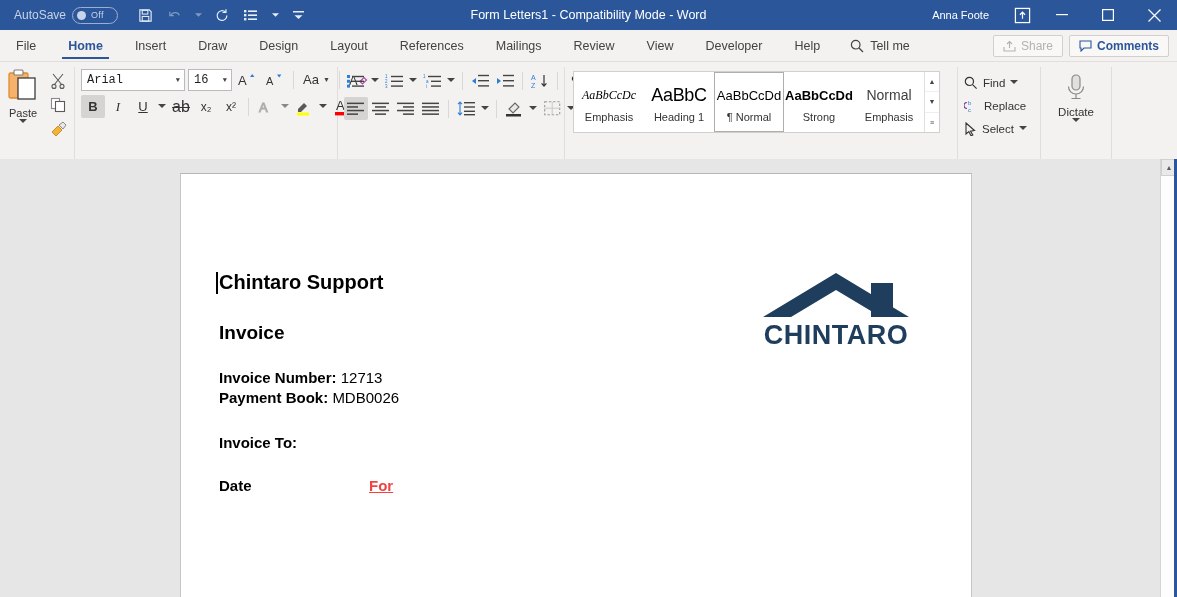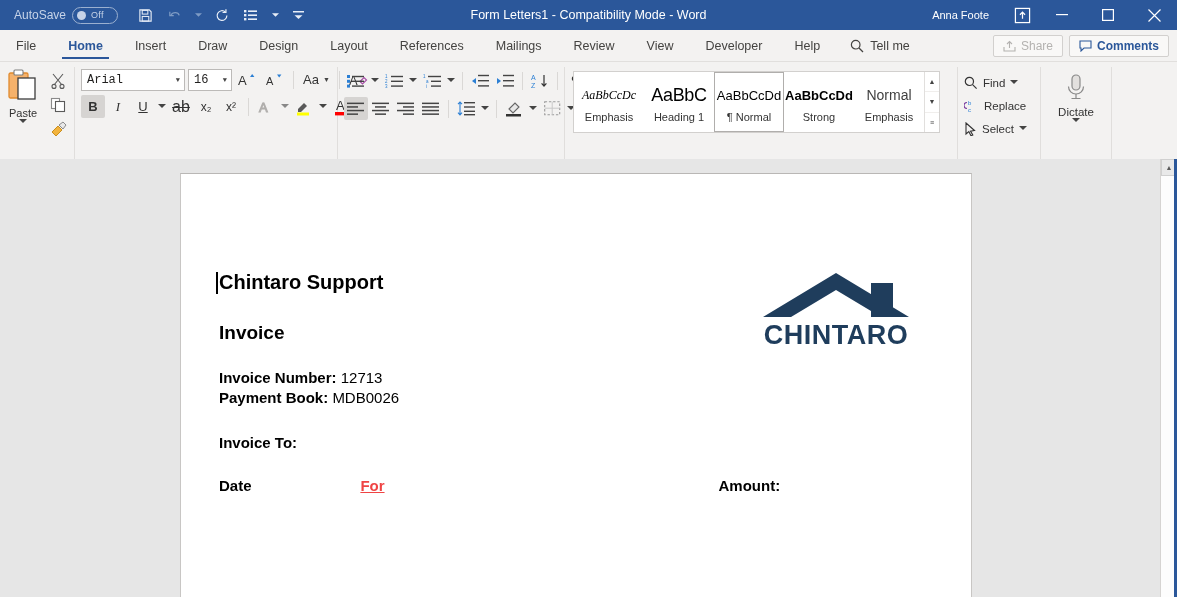--- a/index.html
+++ b/index.html
@@ -809,21 +809,20 @@
 
       <div class="blk-invto">Invoice To:</div>
 
 
       <div class="tbl">
         <div class="tbl-row hdr">
           <div class="c-date">Date</div>
           <div class="c-for">
             <span class="link-for">For</span>
           </div>
-          <div class="c-amt">Amount:</div>
         </div>
 
       </div>
     </div>
 
     <div class="logo">
       <span>
         <svg width="150" height="52" viewBox="0 0 150 52">
           <path d="M75 3 L148 47 L120 47 L75 20 L30 47 L2 47 Z" fill="#1f3d5c"></path>
           <path d="M110 13 h22 v34 h-22 z" fill="#1f3d5c"></path>

